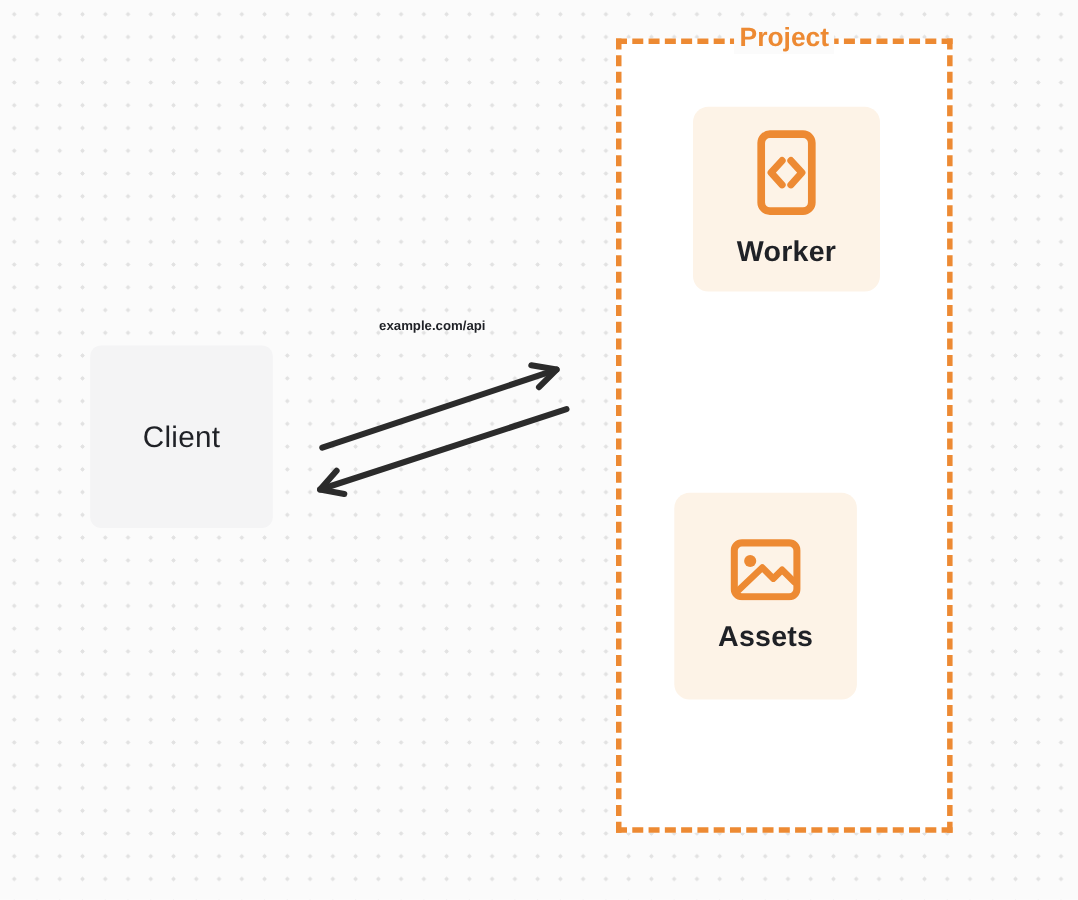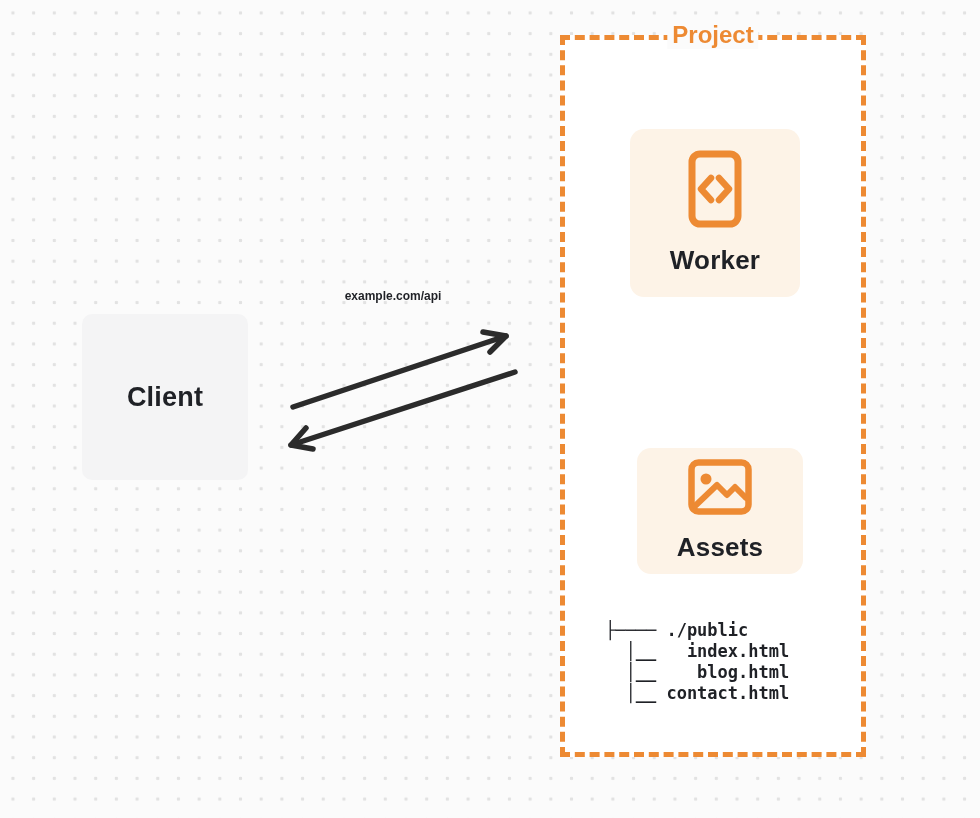--- a/index.html
+++ b/index.html
@@ -20,21 +20,21 @@
   
   .client-box {
     position: absolute;
     left: 82px; top: 314px;
     width: 166px; height: 166px;
     background: var(--client-bg, #F4F4F5);
     border-radius: 10px;
     display: flex; align-items: center; justify-content: center;
   }
   .client-box span {
-    font-size: 27px; font-weight: bold; color: var(--text-dark, #1F2126);
+    font-size: 27px; font-weight: normal; color: var(--text-dark, #1F2126);
     letter-spacing: 0.2px;
   }
 
   
   .request-label {
     position: absolute;
     left: 307px; top: 289px;
     width: 172px;
     text-align: center;
     font-size: 12px; font-weight: bold; color: var(--text-dark, #1F2126);
@@ -72,22 +72,22 @@
 
   
   .card {
     position: absolute;
     background: var(--card-bg, #FDF3E7);
     border-radius: 14px;
     display: flex; flex-direction: column;
     align-items: center; justify-content: center;
     gap: 17px;
   }
-  .card.worker { left: 65px; top: 57px;  width: 170px; height: 168px; margin-top: 32px; }
-  .card.assets { left: 72px; top: 408px; width: 166px; height: 126px; }
+  .card.worker { left: 65px; top: 57px;  width: 170px; height: 168px; }
+  .card.assets { left: 48px; top: 408px; width: 166px; height: 188px; }
   .card .card-label {
     font-size: 26px; font-weight: bold; color: var(--text-dark, #1F2126);
     letter-spacing: 0.2px;
   }
   .orange-icon { color: var(--accent, #ED8A33); display: block; }
 
   
   .file-tree {
     position: absolute;
     left: 40px; top: 580px;
@@ -135,19 +135,15 @@
 
     <div class="card assets">
       <svg class="orange-icon" width="64" height="56" viewBox="0 0 64 56" fill="none" stroke="currentColor">
         <rect x="3.5" y="3.5" width="57" height="49" rx="7" stroke-width="6.5"></rect>
         <circle cx="18" cy="20" r="5.5" fill="currentColor" stroke="none"></circle>
         <path d="M7,47 L29,26 L39,36 L47,28 L58,39" stroke-width="6" stroke-linecap="round" stroke-linejoin="round"></path>
       </svg>
       <span class="card-label">Assets</span>
     </div>
 
-    <pre class="file-tree">├──── ./public
-  │__   index.html
-  │__    blog.html
-  │__ contact.html</pre>
   </div>
 
 </div>
 
 </body></html>

